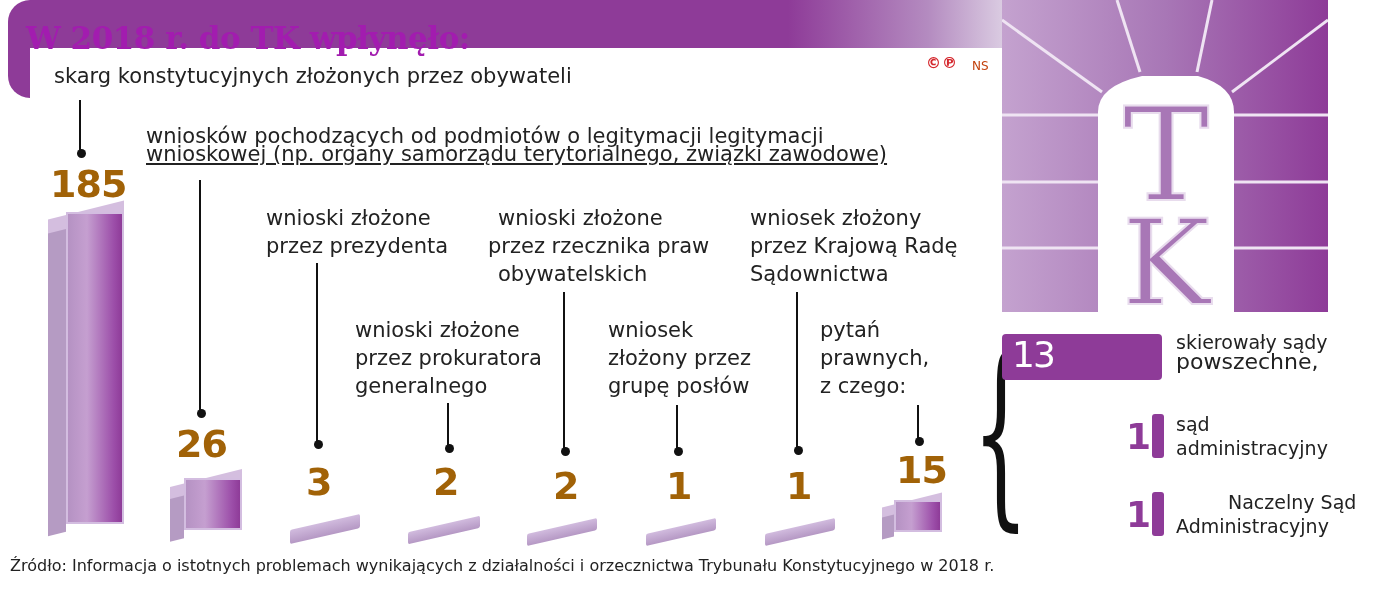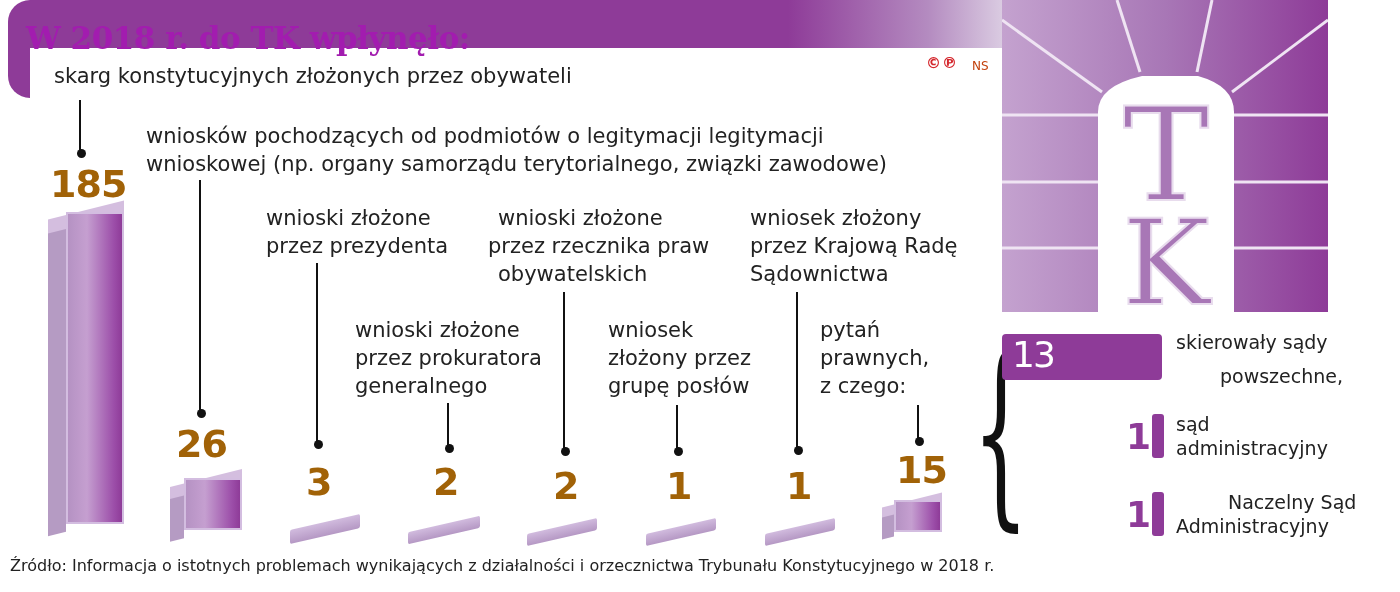--- a/index.html
+++ b/index.html
@@ -65,21 +65,21 @@
 
 <div class="abs lbl" style="left:54px;top:62px;">skarg konstytucyjnych złożonych przez obywateli</div>
 <div class="abs vline" style="left:79px;top:100px;height:50px;"></div>
 <div class="abs dot" style="left:80px;top:149px;"></div>
 <div class="abs val" style="left:50px;top:162px;">185</div>
 <div class="abs bar-side" style="left:48px;top:222px;width:18px;height:312px;transform:skewY(-14deg);"></div>
 <div class="abs bar-top" style="left:48px;top:210px;width:76px;height:14px;transform:skewY(-14deg);"></div>
 <div class="abs bar-front" style="left:66px;top:212px;width:58px;height:312px;transform:skewY(-0deg);"></div>
 
 <div class="abs lbl" style="left:146px;top:122px;">wniosków pochodzących od podmiotów o legitymacji legitymacji</div>
-<div class="abs lbl" style="left:146px;top:150px;">wnioskowej (np. organy samorządu terytorialnego, związki zawodowe)</div>
+<div class="abs lbl" style="left:146px;top:140px;text-decoration:underline;">wnioskowej (np. organy samorządu terytorialnego, związki zawodowe)</div>
 <div class="abs vline" style="left:199px;top:180px;height:233px;"></div>
 <div class="abs dot" style="left:200px;top:409px;"></div>
 <div class="abs val" style="left:176px;top:422px;">26</div>
 <div class="abs bar-side" style="left:170px;top:488px;width:14px;height:52px;transform:skewY(-14deg);"></div>
 <div class="abs bar-top" style="left:170px;top:478px;width:72px;height:12px;transform:skewY(-14deg);"></div>
 <div class="abs bar-front" style="left:184px;top:478px;width:58px;height:52px;"></div>
 
 <div class="abs lbl" style="left:266px;top:204px;">wnioski złożone</div>
 <div class="abs lbl" style="left:266px;top:232px;">przez prezydenta</div>
 <div class="abs vline" style="left:316px;top:263px;height:180px;"></div>
@@ -127,21 +127,21 @@
 <div class="abs val" style="left:896px;top:448px;">15</div>
 <div class="abs bar-side" style="left:882px;top:508px;width:12px;height:30px;transform:skewY(-14deg);"></div>
 <div class="abs bar-top" style="left:882px;top:500px;width:60px;height:10px;transform:skewY(-14deg);"></div>
 <div class="abs bar-front" style="left:894px;top:500px;width:48px;height:32px;"></div>
 
 <div class="abs brace">{</div>
 <div class="abs big13">
     <span>13</span>
   </div>
 <div class="abs lbl" style="left:1176px;top:330px;font-size:19px;line-height:24px;">skierowały sądy</div>
-<div class="abs lbl" style="left:1176px;top:364px;font-size:19px;line-height:24px;margin-left:44px;">powszechne,</div>
+<div class="abs lbl" style="left:1176px;top:350px;font-size:22px;line-height:24px;">powszechne,</div>
 
 <div class="abs one" style="left:1126px;top:416px;">1</div>
 <div class="abs small-bar" style="left:1152px;top:414px;"></div>
 <div class="abs lbl" style="left:1176px;top:412px;font-size:19px;line-height:24px;">sąd</div>
 <div class="abs lbl" style="left:1176px;top:436px;font-size:19px;line-height:24px;">administracyjny</div>
 
 <div class="abs one" style="left:1126px;top:494px;">1</div>
 <div class="abs small-bar" style="left:1152px;top:492px;"></div>
 <div class="abs lbl" style="left:1228px;top:490px;font-size:19px;line-height:24px;">Naczelny Sąd</div>
 <div class="abs lbl" style="left:1176px;top:514px;font-size:19px;line-height:24px;">Administracyjny</div>

